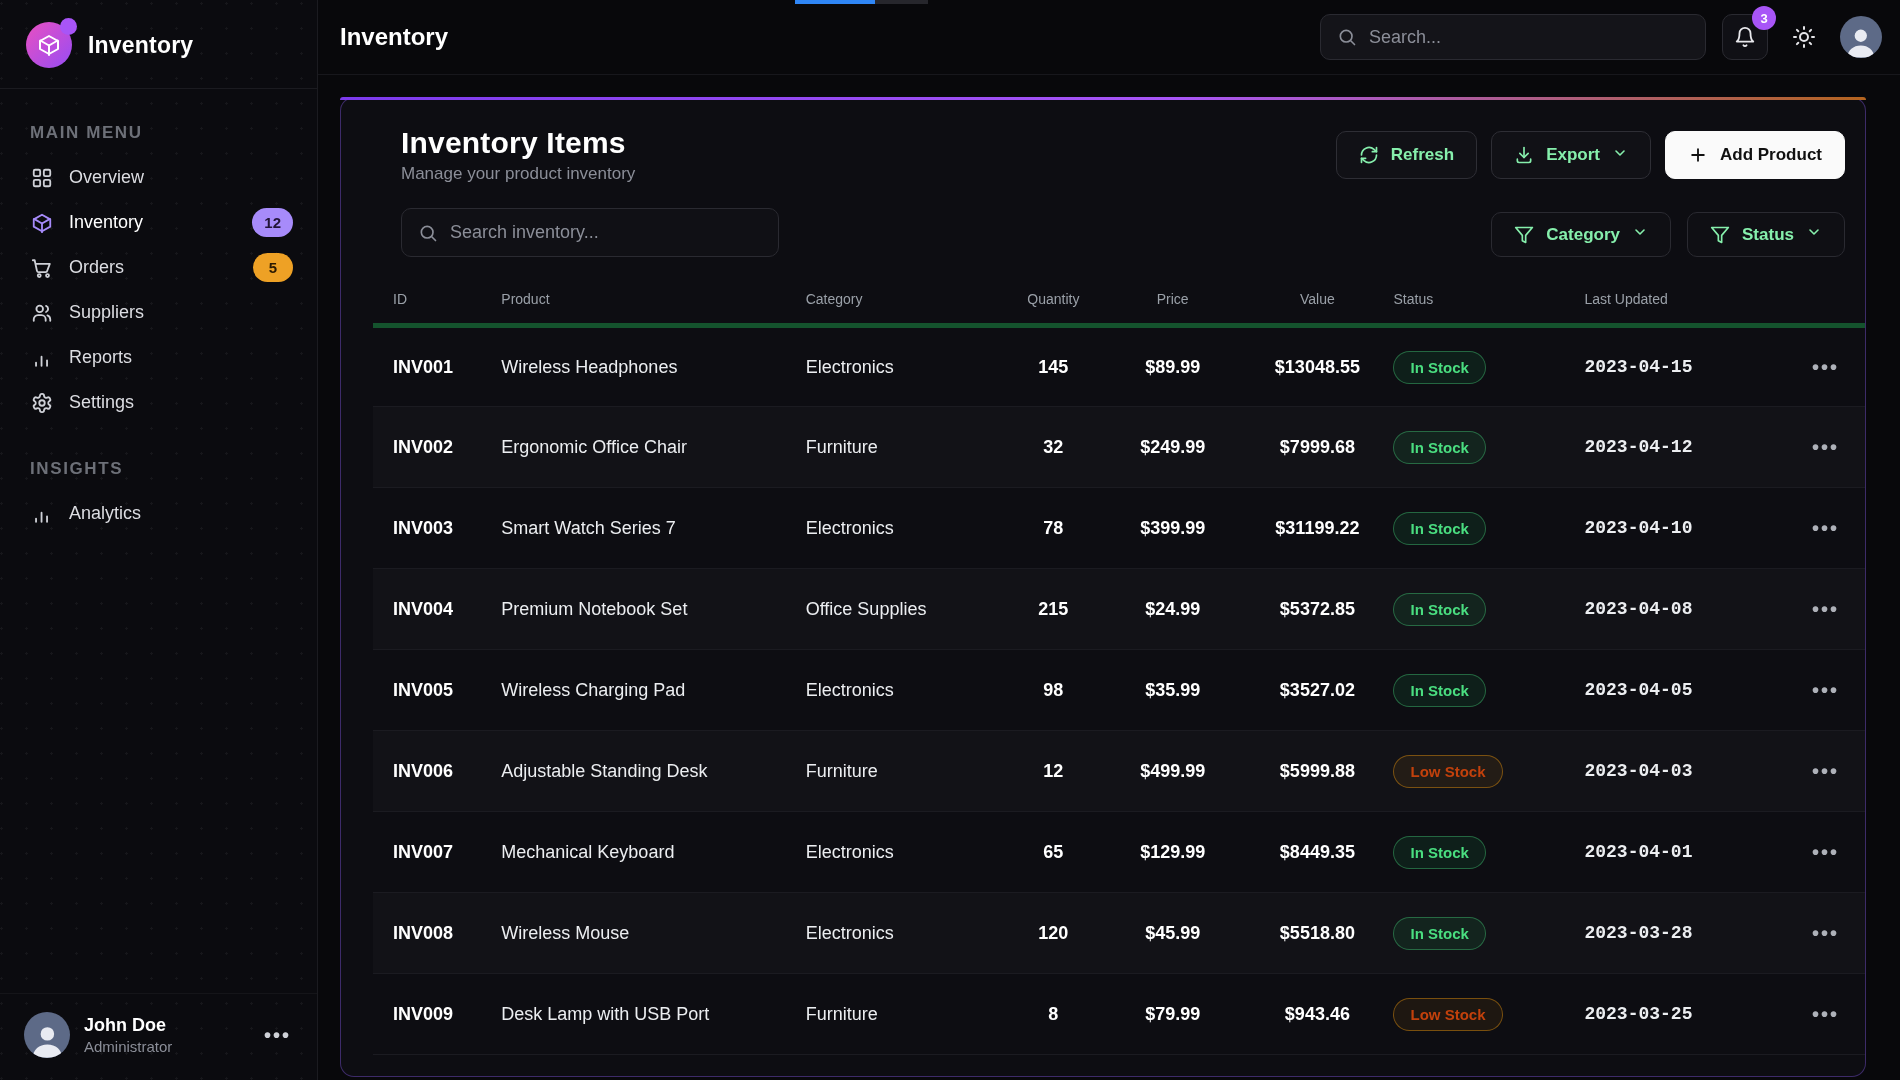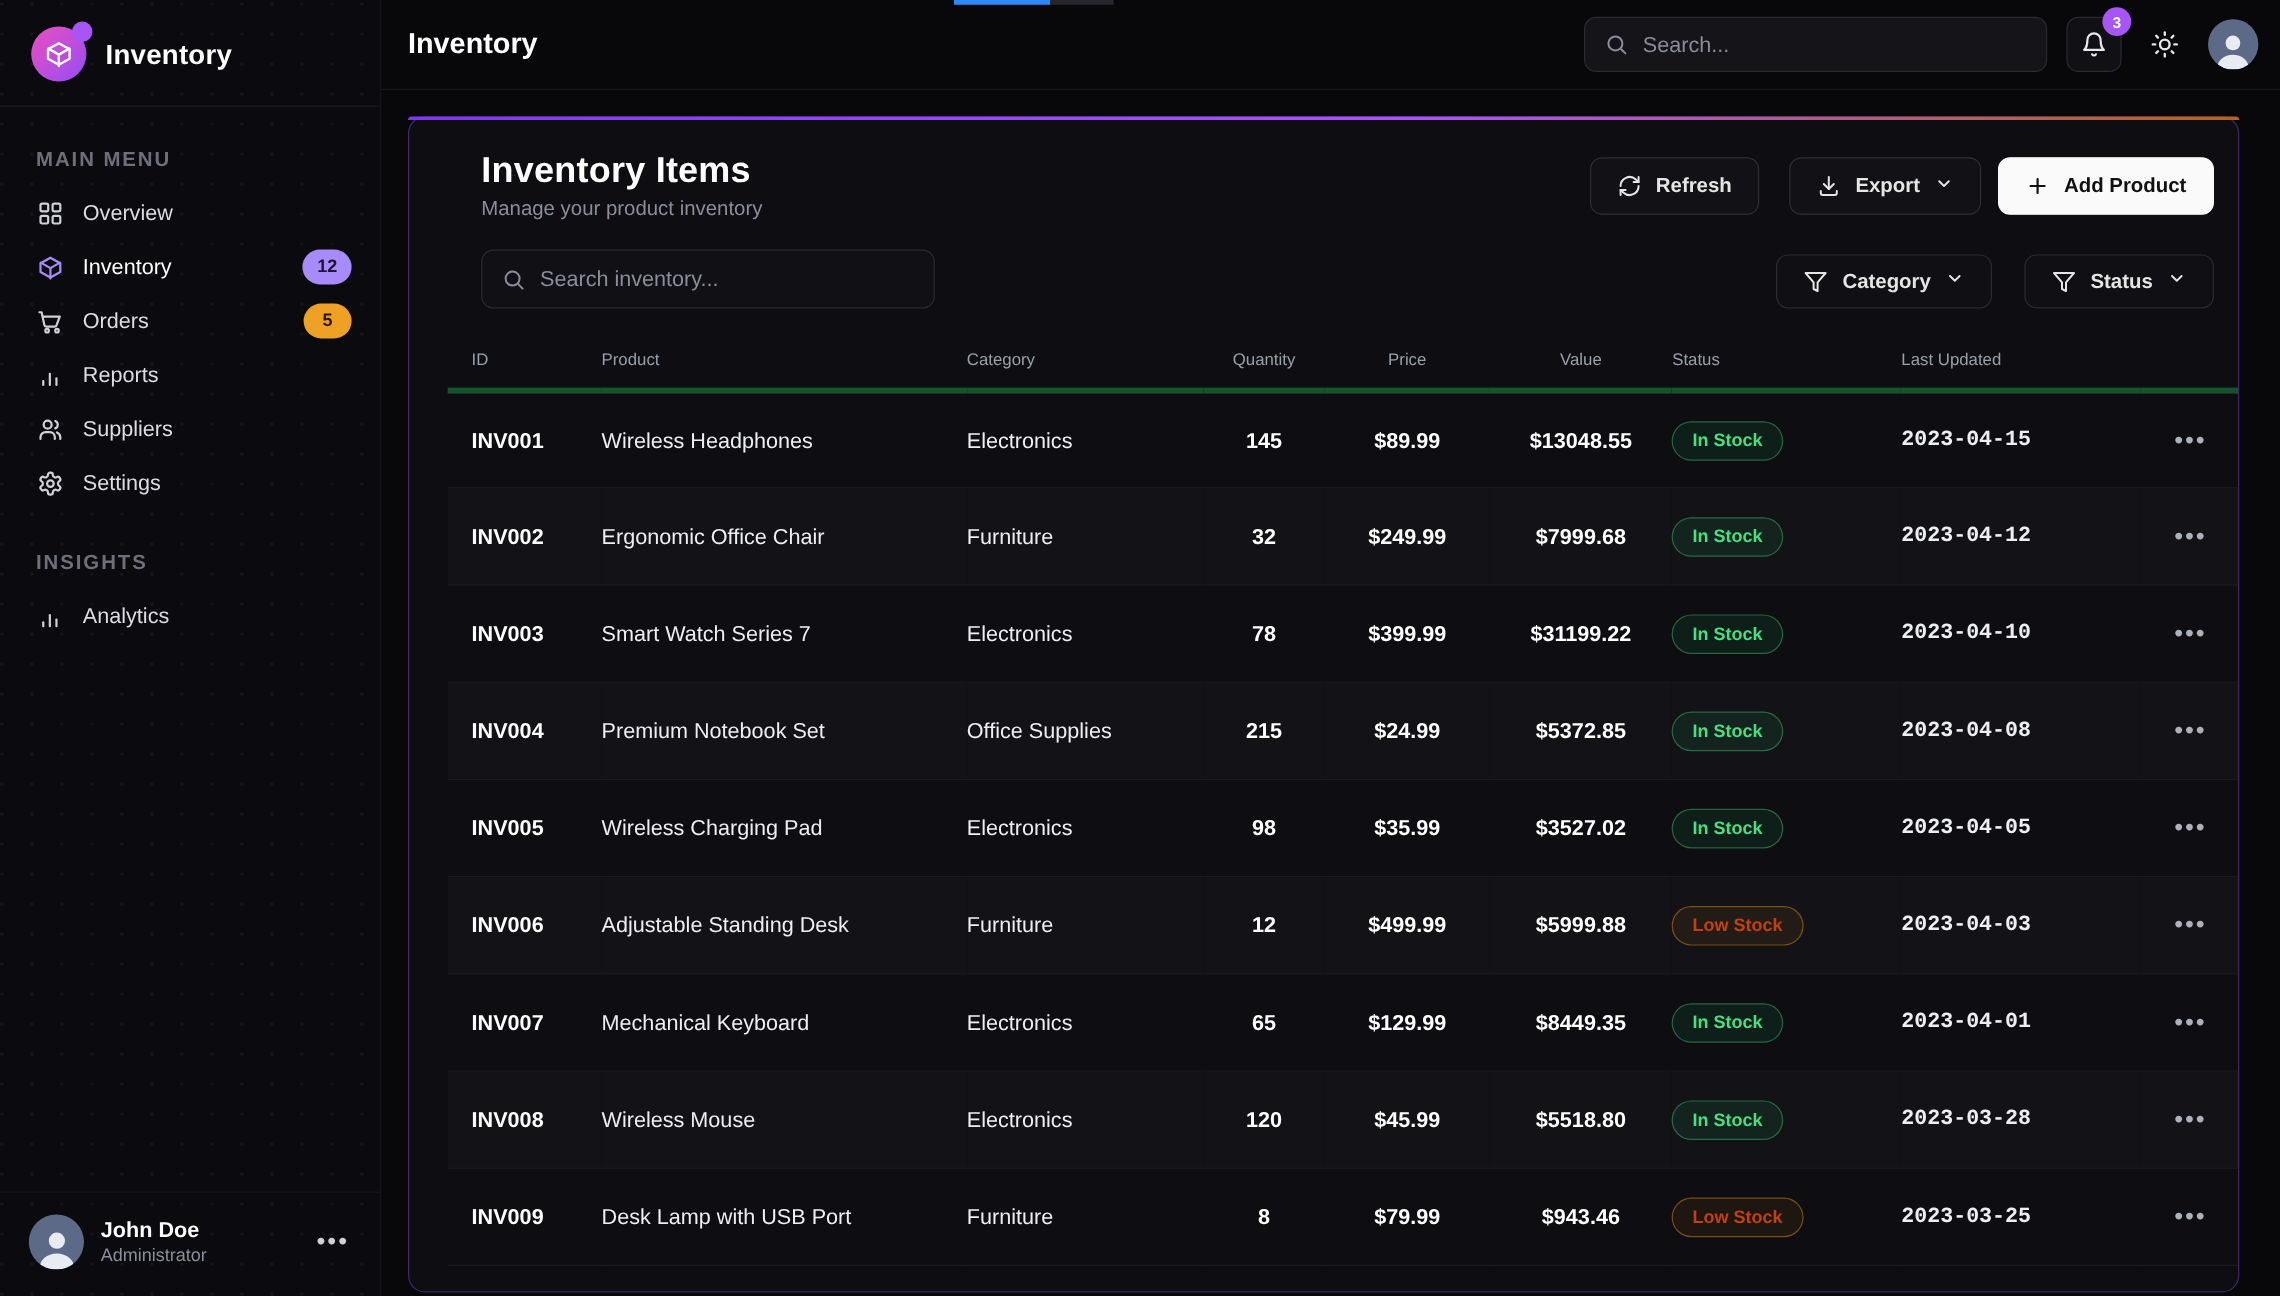--- a/index.html
+++ b/index.html
@@ -86,21 +86,21 @@
   .panel::before { content:""; position:absolute; top:-1px; left:-1px; right:-1px;
     height:3px; border-radius:14px 14px 0 0;
     background:linear-gradient(90deg,#7c3aed 0%,#a855f7 55%,#b4641f 100%); }
   .panel-head { display:flex; align-items:center; padding:28px 20px 22px 28px; }
   .panel-title { font-size:30px; font-weight:700; color:#fff; letter-spacing:.2px; }
   .panel-sub { font-size:17px; color:#8b8e98; margin-top:4px; }
   .panel-actions { margin-left:auto; display:flex; align-items:center; gap:14px; }
   .btn { height:48px; border-radius:10px; display:flex; align-items:center; gap:12px;
     font-size:17px; font-weight:700; padding:0 22px; cursor:pointer; }
   .btn svg { width:20px; height:20px; }
-  .btn.dark { background:#111116; border:1px solid #2e2e35; color:#e5e5e5;margin-left:11px; }
+  .btn.dark { background:#111116; border:1px solid #2e2e35; color:#86efac; }
   .btn.light { background:#fafafa; border:1px solid #fafafa; color:#111; }
   .btn .chev svg { width:16px; height:16px; }
 
   .filter-row { display:flex; align-items:flex-end; padding:2px 20px 20px 28px; }
   .inv-search { width:378px; height:49px; background:#101015; border:1px solid #2a2a31;
     border-radius:10px; display:flex; align-items:center; gap:12px; padding:0 16px; }
   .inv-search svg { width:20px; height:20px; color:#8b8e98; }
   .inv-search input { flex:1; background:transparent; border:none; outline:none;
     color:#e8e8ec; font-size:18px; font-family:"Liberation Sans", sans-serif; }
   .inv-search input::placeholder { color:#8b8e98; }
@@ -189,38 +189,38 @@
                   <path d="M2 3.5h2l2.5 11.6a1.8 1.8 0 0 0 1.8 1.4h7.6a1.8 1.8 0 0 0 1.8-1.5L20.5 7.5H5"></path>
                 </svg>
               </span>
     <span class="nav-text">Orders</span>
   <span class="nav-badge amber">5</span>
             </div>
 
   <div class="nav-item">
     <span class="nav-icon">
                 <svg viewBox="0 0 24 24" fill="none" stroke="currentColor" stroke-width="2" stroke-linecap="round" stroke-linejoin="round">
-                  <path d="M5.5 20.5v-3.5"></path>
-                  <path d="M11.5 20.5v-10"></path>
-                  <path d="M17.5 20.5v-6"></path>
-                </svg>
-              </span>
-    <span class="nav-text">Reports</span>
-  </div>
-
-  <div class="nav-item">
-    <span class="nav-icon">
-                <svg viewBox="0 0 24 24" fill="none" stroke="currentColor" stroke-width="2" stroke-linecap="round" stroke-linejoin="round">
                   <circle cx="9.5" cy="7.5" r="3.6"></circle>
                   <path d="M3 20.5v-1.6a4.6 4.6 0 0 1 4.6-4.6h3.8a4.6 4.6 0 0 1 4.6 4.6v1.6"></path>
                   <path d="M16.4 4.2a3.6 3.6 0 0 1 0 6.7"></path>
                   <path d="M21 20.5v-1.6a4.6 4.6 0 0 0-3.1-4.3"></path>
                 </svg>
               </span>
     <span class="nav-text">Suppliers</span>
+  </div>
+
+  <div class="nav-item">
+    <span class="nav-icon">
+                <svg viewBox="0 0 24 24" fill="none" stroke="currentColor" stroke-width="2" stroke-linecap="round" stroke-linejoin="round">
+                  <path d="M5.5 20.5v-3.5"></path>
+                  <path d="M11.5 20.5v-10"></path>
+                  <path d="M17.5 20.5v-6"></path>
+                </svg>
+              </span>
+    <span class="nav-text">Reports</span>
   </div>
 
   <div class="nav-item">
     <span class="nav-icon">
                 <svg viewBox="0 0 24 24" fill="none" stroke="currentColor" stroke-width="2" stroke-linecap="round" stroke-linejoin="round">
                   <path d="M12.22 2h-.44a2 2 0 0 0-2 2v.18a2 2 0 0 1-1 1.73l-.43.25a2 2 0 0 1-2 0l-.15-.08a2 2 0 0 0-2.73.73l-.22.38a2 2 0 0 0 .73 2.73l.15.1a2 2 0 0 1 1 1.72v.51a2 2 0 0 1-1 1.74l-.15.09a2 2 0 0 0-.73 2.73l.22.38a2 2 0 0 0 2.73.73l.15-.08a2 2 0 0 1 2 0l.43.25a2 2 0 0 1 1 1.73V20a2 2 0 0 0 2 2h.44a2 2 0 0 0 2-2v-.18a2 2 0 0 1 1-1.73l.43-.25a2 2 0 0 1 2 0l.15.08a2 2 0 0 0 2.73-.73l.22-.39a2 2 0 0 0-.73-2.73l-.15-.08a2 2 0 0 1-1-1.74v-.5a2 2 0 0 1 1-1.74l.15-.09a2 2 0 0 0 .73-2.73l-.22-.38a2 2 0 0 0-2.73-.73l-.15.08a2 2 0 0 1-2 0l-.43-.25a2 2 0 0 1-1-1.73V4a2 2 0 0 0-2-2z"></path>
                   <circle cx="12" cy="12" r="3"></circle>
                 </svg>
               </span>
     <span class="nav-text">Settings</span>

